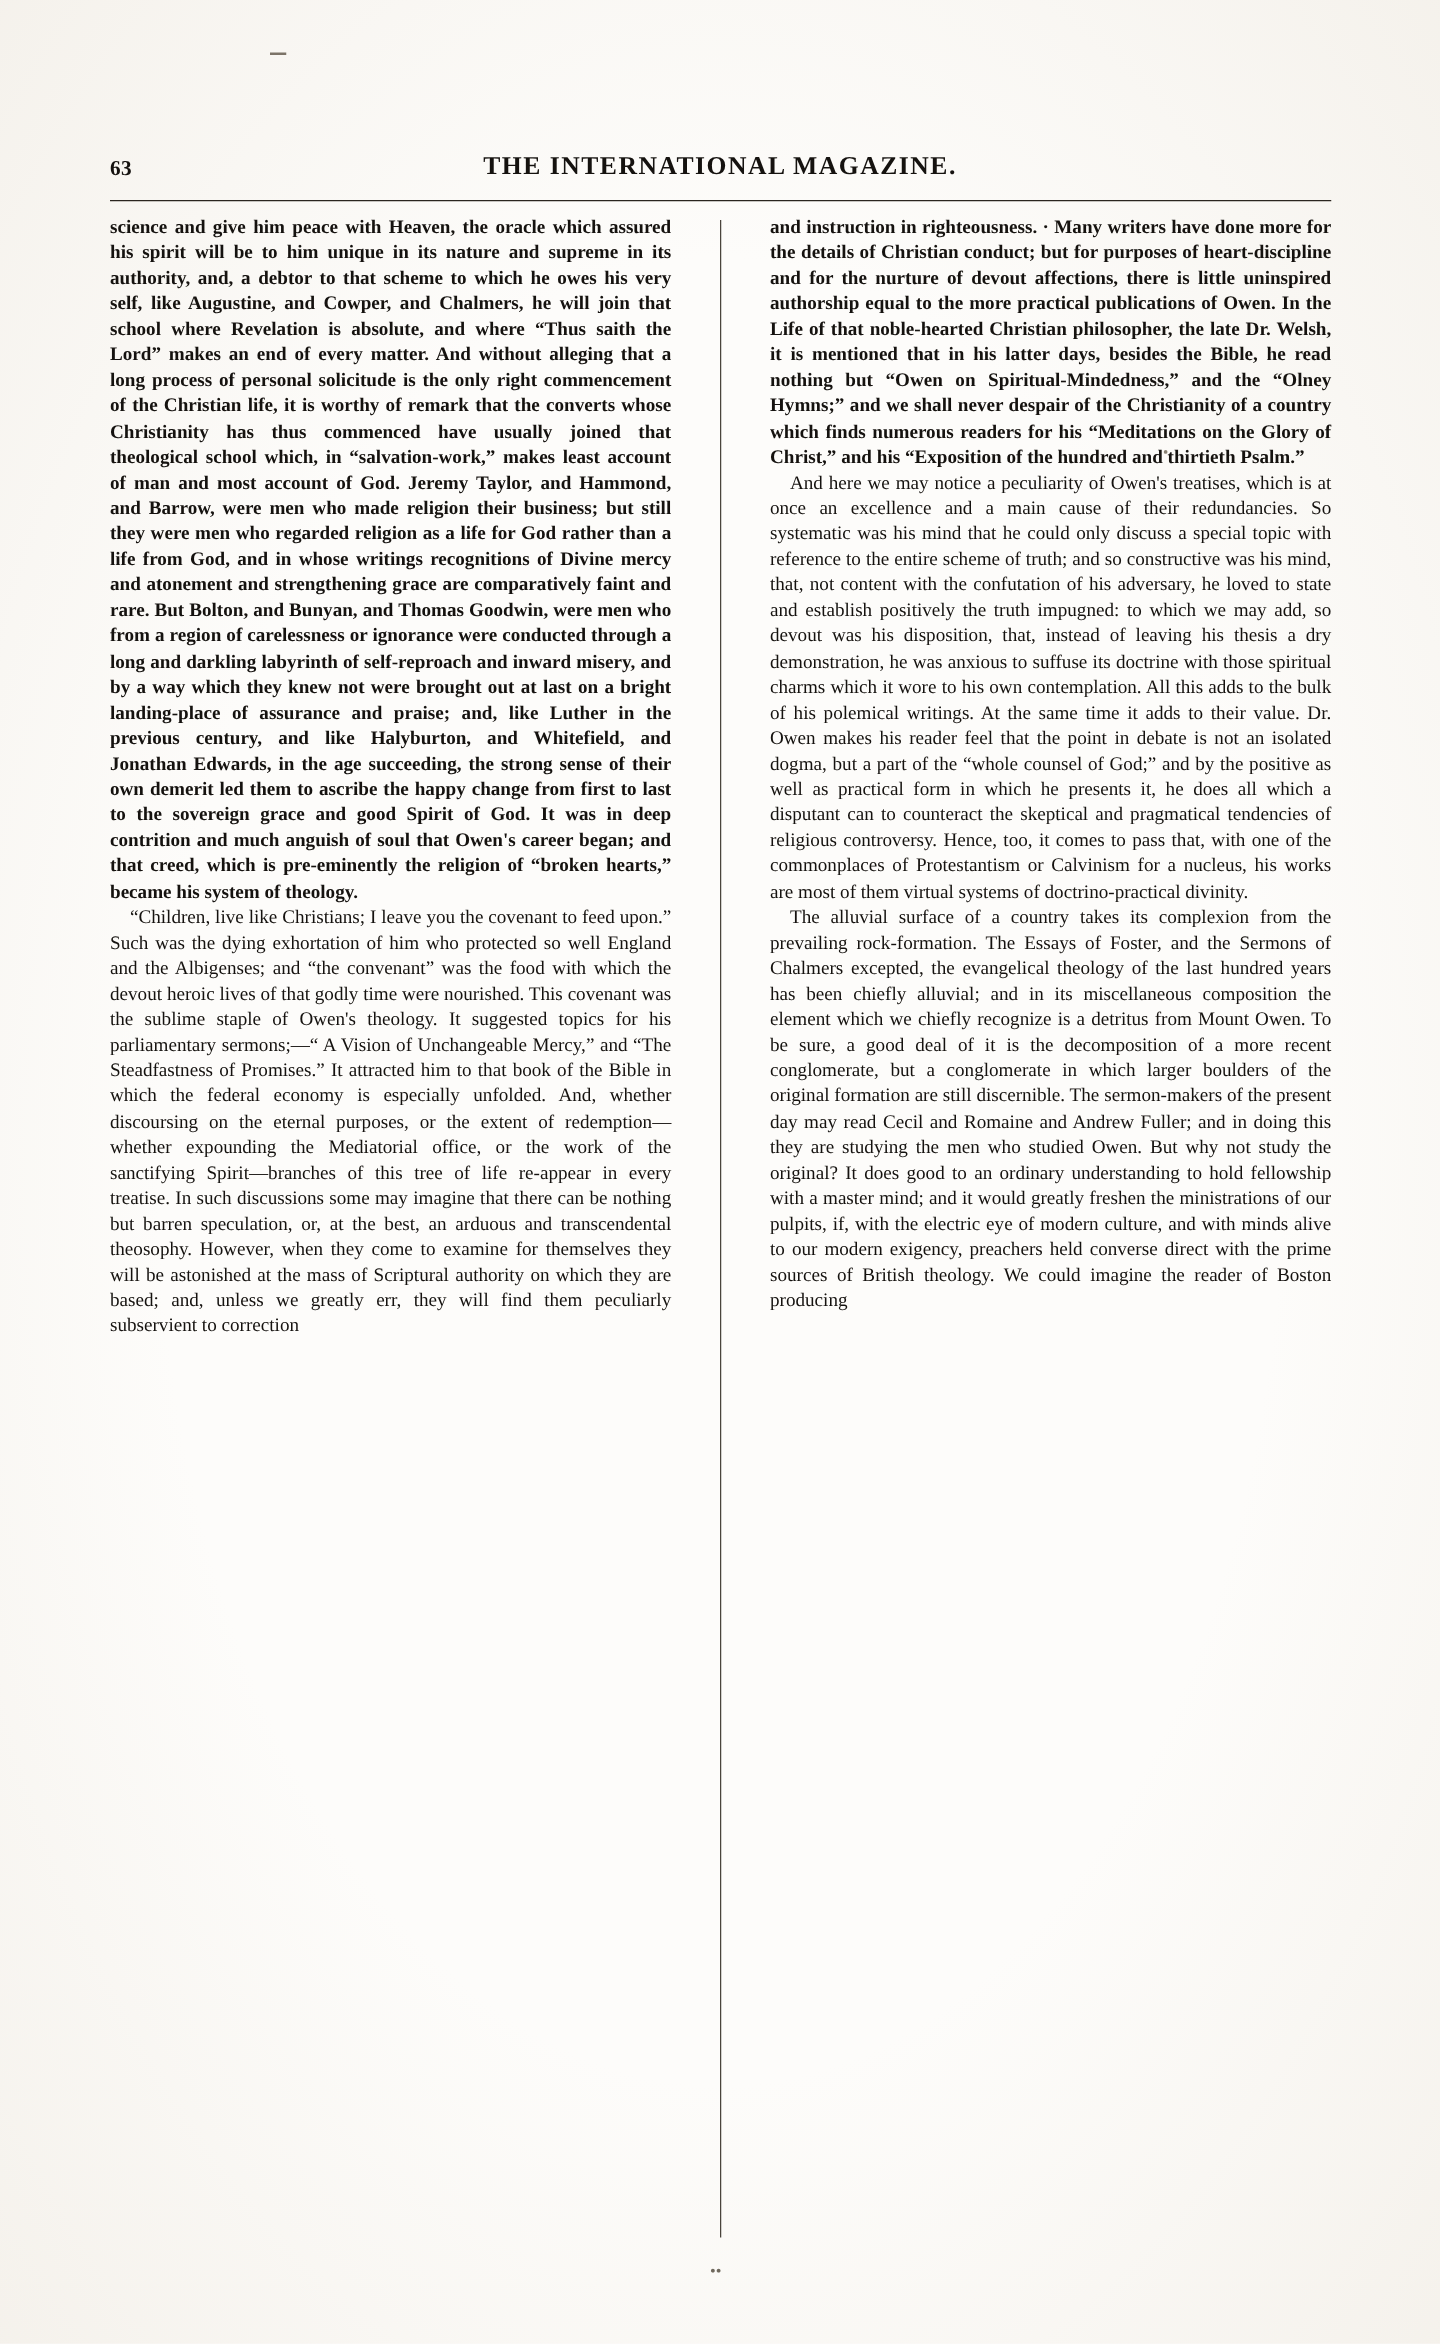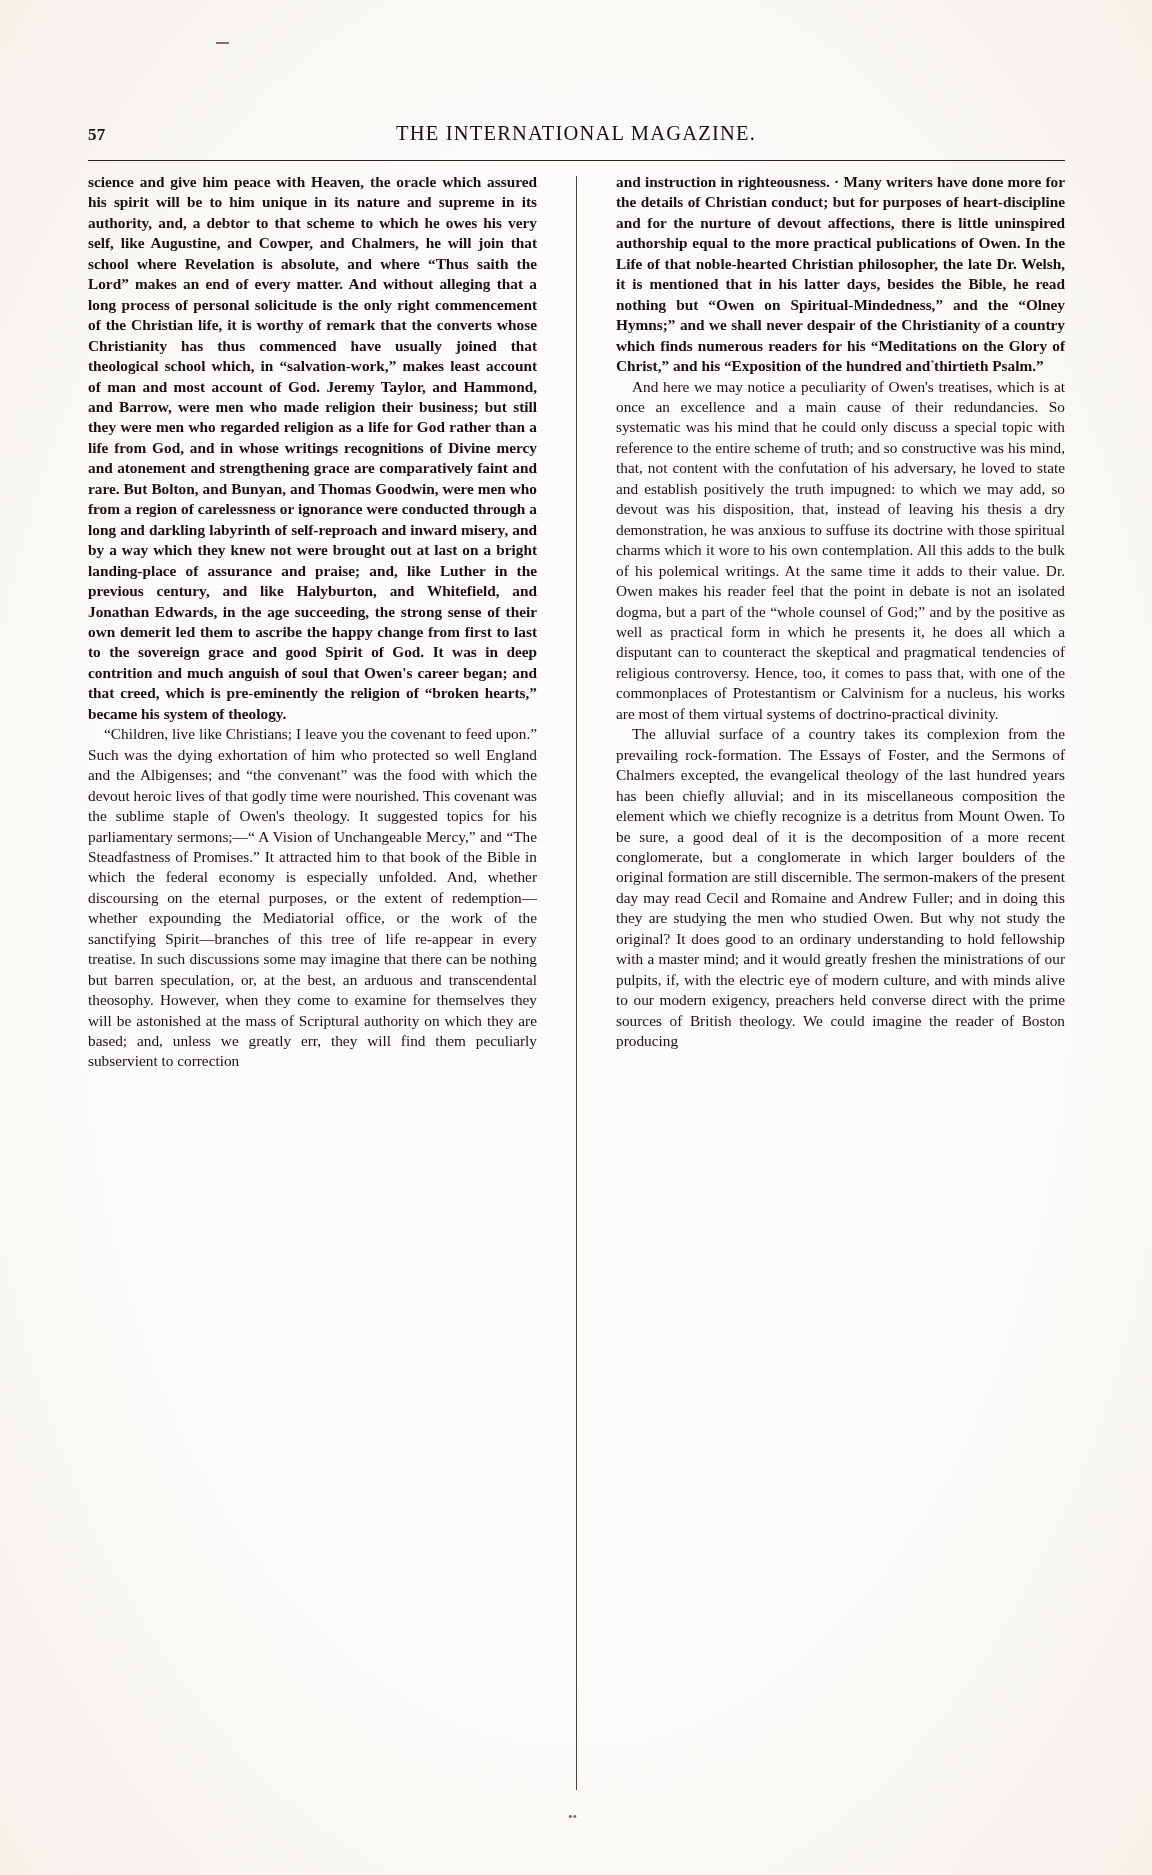--- a/index.html
+++ b/index.html
@@ -75,21 +75,21 @@
     font-weight: bold;
     letter-spacing: 0.3px;
   }
   .running-title {
     position: absolute;
     left: 0;
     top: 0;
     width: 976px;
     text-align: center;
     font-size: 20.5px;
-    font-weight: normal;
+    font-weight: bold;
     letter-spacing: 1.2px;
   }
   .rule {
     position: absolute;
     left: 88px;
     top: 160px;
     width: 977px;
     height: 0;
     border-top: 1.6px solid #2a251f;
   }
@@ -133,21 +133,21 @@
 </style>
 </head>
 <body>
 
 <div class="page">
 
   <div class="tick-top"></div>
   <div class="dot-right"></div>
 
   <div class="header">
-    <div class="folio">57</div>
+    <div class="folio">63</div>
     <div class="running-title">THE INTERNATIONAL MAGAZINE.</div>
   </div>
 
   <div class="rule"></div>
 
   <div class="columns">
 
     <div class="col left">
       <p class="noindent">science and give him peace with Heaven, the oracle which assured his spirit will be to him unique in its nature and supreme in its authority, and, a debtor to that scheme to which he owes his very self, like Augustine, and Cowper, and Chalmers, he will join that school where Revelation is absolute, and where “Thus saith the Lord” makes an end of every matter. And without alleging that a long process of personal solicitude is the only right commencement of the Christian life, it is worthy of remark that the converts whose Christianity has thus commenced have usually joined that theological school which, in “salvation-work,” makes least account of man and most account of God. Jeremy Taylor, and Hammond, and Barrow, were men who made religion their business; but still they were men who regarded religion as a life for God rather than a life from God, and in whose writings recognitions of Divine mercy and atonement and strengthening grace are comparatively faint and rare. But Bolton, and Bunyan, and Thomas Goodwin, were men who from a region of carelessness or ignorance were conducted through a long and darkling labyrinth of self-reproach and inward misery, and by a way which they knew not were brought out at last on a bright landing-place of assurance and praise; and, like Luther in the previous century, and like Halyburton, and Whitefield, and Jonathan Edwards, in the age succeeding, the strong sense of their own demerit led them to ascribe the happy change from first to last to the sovereign grace and good Spirit of God. It was in deep contrition and much anguish of soul that Owen's career began; and that creed, which is pre-eminently the religion of “broken hearts,” became his system of theology.</p>
       <p>“Children, live like Christians; I leave you the covenant to feed upon.” Such was the dying exhortation of him who protected so well England and the Albigenses; and “the convenant” was the food with which the devout heroic lives of that godly time were nourished. This covenant was the sublime staple of Owen's theology. It suggested topics for his parliamentary sermons;—“ A Vision of Unchangeable Mercy,” and “The Steadfastness of Promises.” It attracted him to that book of the Bible in which the federal economy is especially unfolded. And, whether discoursing on the eternal purposes, or the extent of redemption—whether expounding the Mediatorial office, or the work of the sanctifying Spirit—branches of this tree of life re-appear in every treatise. In such discussions some may imagine that there can be nothing but barren speculation, or, at the best, an arduous and transcendental theosophy. However, when they come to examine for themselves they will be astonished at the mass of Scriptural authority on which they are based; and, unless we greatly err, they will find them peculiarly subservient to correction</p>

